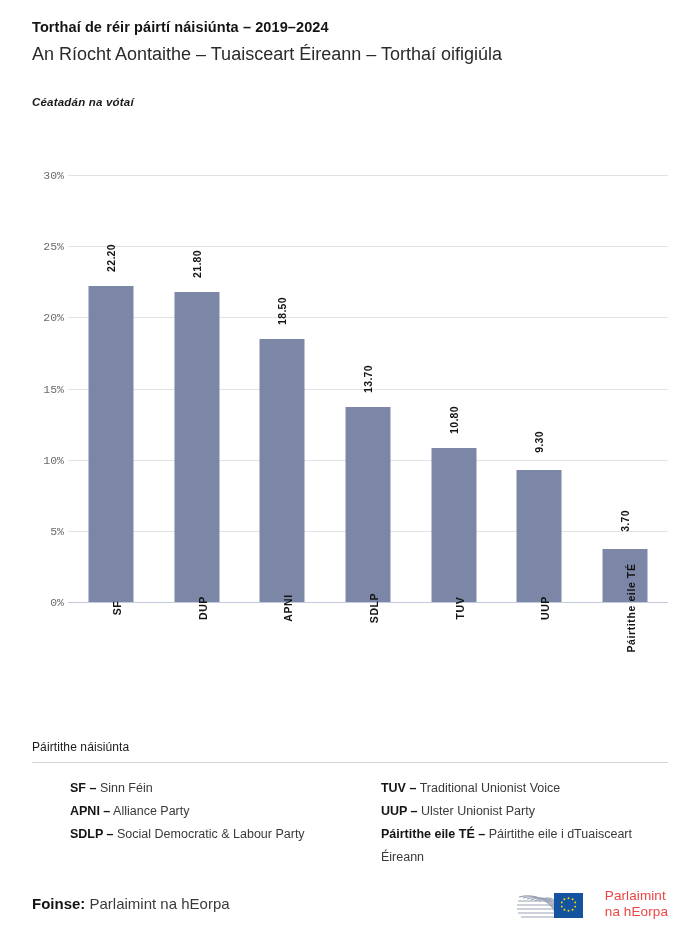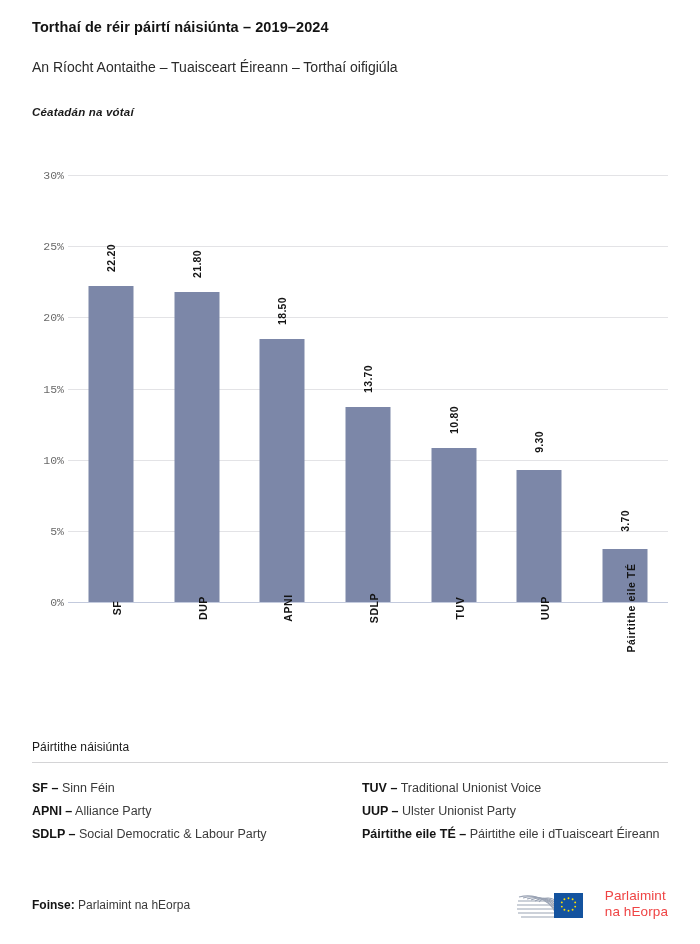--- a/index.html
+++ b/index.html
@@ -12,22 +12,22 @@
   }
   .page { position:relative; width:700px; height:944px; }
 
   
   .header { padding:18px 32px 0 32px; }
   .title {
     font-size:14.5px; font-weight:bold; letter-spacing:.1px;
     color:#141414; line-height:1.35;
   }
   .subtitle {
-    font-size:14px; font-weight:normal; color:#2b2b2b;
-    margin-top:20px; line-height:1.35;
+    font-size:18px; font-weight:normal; color:#2b2b2b;
+    margin-top:4px; line-height:1.35;
   }
   .axis-caption {
     font-size:11.5px; font-weight:bold; color:#1a1a1a;
     margin-top:30px; letter-spacing:.2px;font-style:italic;
   }
 
   
   .chart-area {
     position:absolute; left:0; top:150px; width:700px; height:580px;
   }
@@ -76,32 +76,32 @@
 
   
   .legend { position:absolute; left:32px; top:740px; width:636px; }
   .legend-title {
     font-size:12px; font-weight:normal; color:#1a1a1a; letter-spacing:.1px;
   }
   .legend-rule {
     margin-top:8px; width:636px; height:1px; background:#d4d4d6;
   }
   .legend-cols {
-    display:flex; margin-top:14px; gap:8px;
+    display:flex; margin-top:14px; gap:8px;margin-left:38px;
   }
   .legend-col { width:50%; }
   .legend-col:nth-child(2) { padding-left:8px; }
   .legend-item {
     font-size:12.5px; color:#3a3a3a; line-height:1.85;
   }
   .legend-item b { color:#141414; font-weight:bold; }
 
   
   .footer { position:absolute; left:32px; bottom:32px; }
-  .source { font-size:12px; color:#3a3a3a; }
+  .source { font-size:15px; color:#3a3a3a; }
   .source b { color:#141414; font-weight:bold; }
 
   .logo {
     position:absolute; right:32px; bottom:20px;
     display:flex; align-items:center; gap:7px;
   }
   .logo-mark { width:86px; height:40px; display:block; }
   .logo-text {
     font-size:13.5px; font-weight:normal; color:#ef4444;
     line-height:1.15; letter-spacing:.1px;

